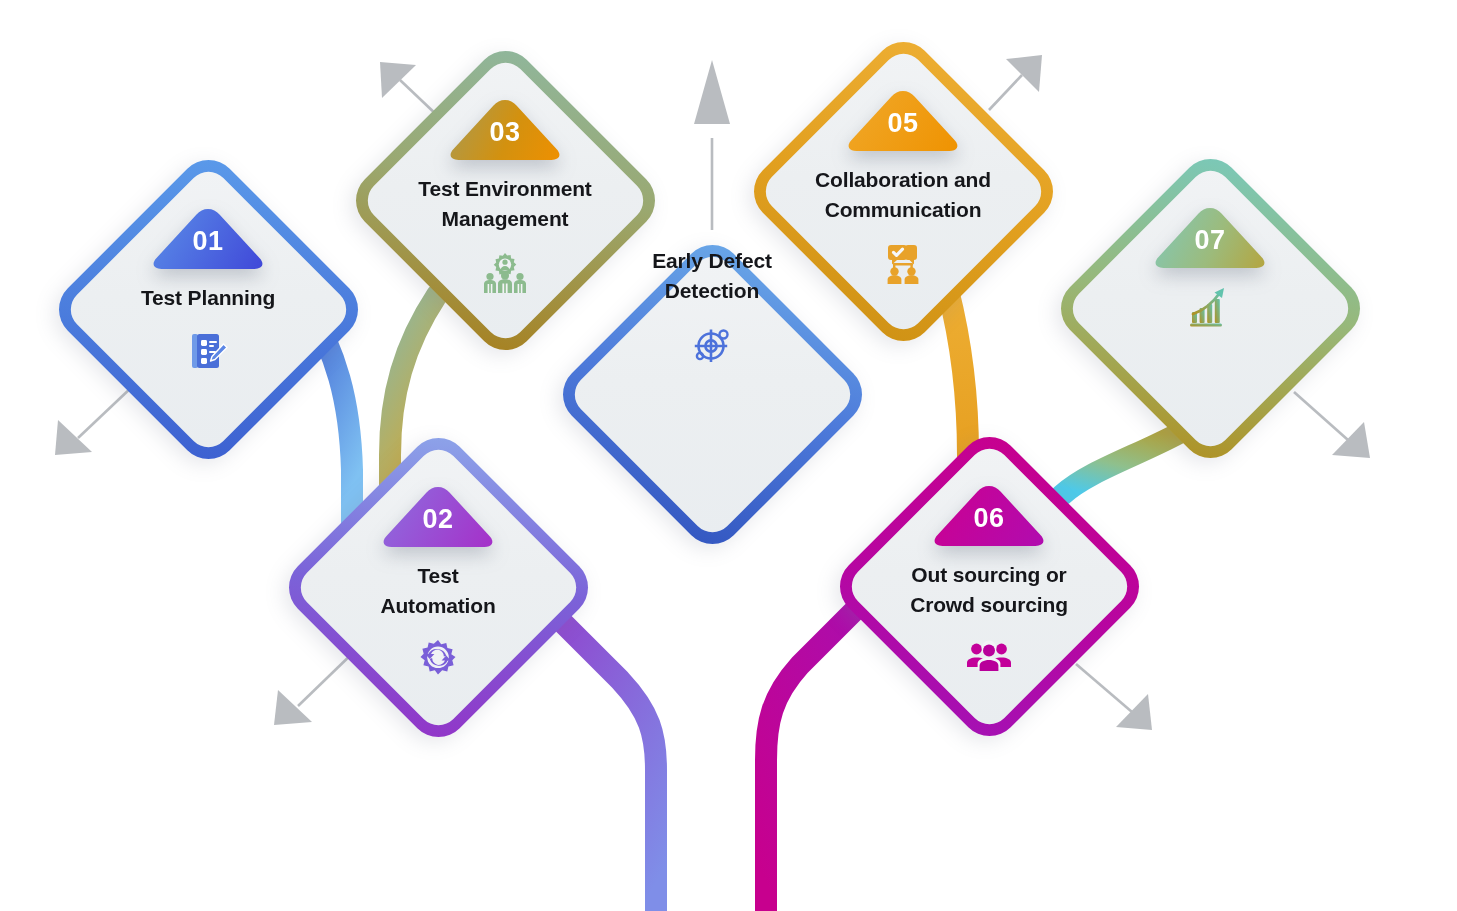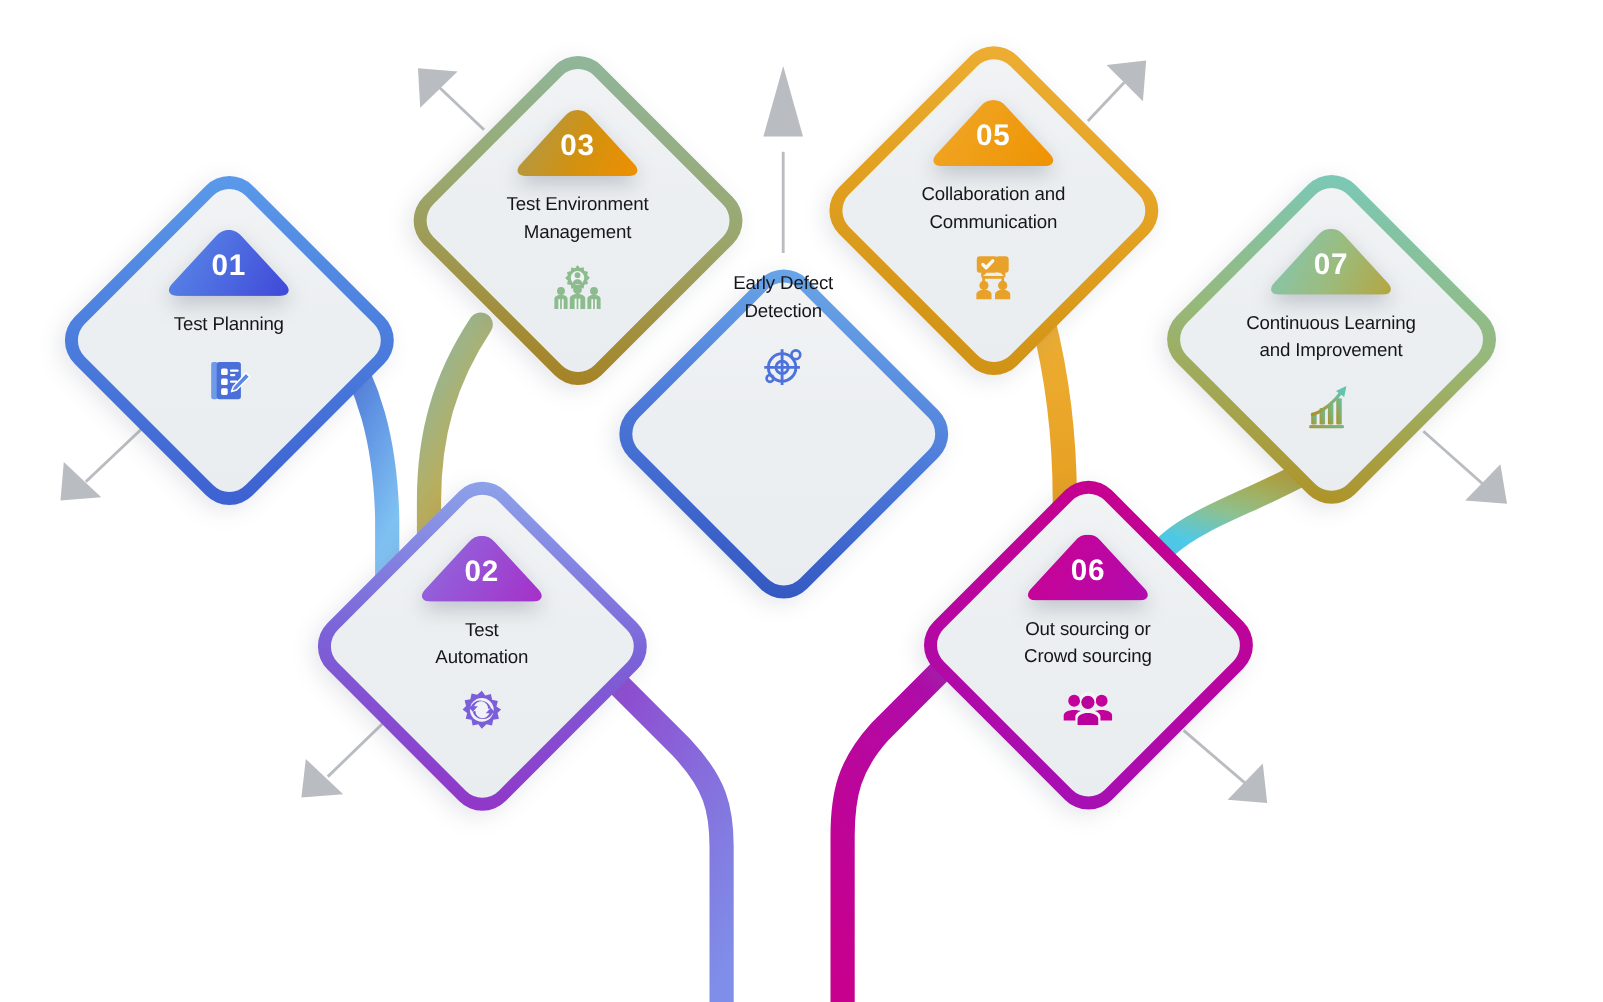--- a/index.html
+++ b/index.html
@@ -75,22 +75,22 @@
     font-size: 27px;
     font-weight: 700;
     letter-spacing: .6px;
     line-height: 1;
     padding-bottom: 14px;
   }
   .title {
     margin-top: 14px;
     width: 250px;
     text-align: center;
-    font-size: 17px;
-    font-weight: 400;
+    font-size: 21px;
+    font-weight: 700;
     line-height: 1.45;
     color: #15161a;
     letter-spacing: -.15px;
   }
   .icon {
     margin-top: 12px;
     width: 52px; height: 52px;
     display: flex;
     align-items: center;
     justify-content: center;
@@ -245,21 +245,21 @@
         <svg width="44" height="44" viewBox="0 0 44 44">
           <path fill="#7a5fd8" d="M22 2l3.2 4.2 5.1-1.3 1.1 5.2 5.2 1.1-1.3 5.1L39.5 19l-3.2 3.2 1.3 5.1-5.2 1.1-1.1 5.2-5.1-1.3L22 36.5l-3.2-4.2-5.1 1.3-1.1-5.2-5.2-1.1 1.3-5.1L4.5 19l3.2-3.2-1.3-5.1 5.2-1.1 1.1-5.2 5.1 1.3z"></path>
           <circle cx="22" cy="19.3" r="10.8" fill="#f0f2f5"></circle>
           <path fill="#7a5fd8" d="M22 11.6a7.7 7.7 0 0 0-7 4.5h3.4l-4.6 5-4.6-5h3a9.9 9.9 0 0 1 18.1 1.6l-2.4.9A7.7 7.7 0 0 0 22 11.6z"></path>
           <path fill="#7a5fd8" d="M22 27a7.7 7.7 0 0 0 7-4.5h-3.4l4.6-5 4.6 5h-3A9.9 9.9 0 0 1 13.7 21l2.4-.9A7.7 7.7 0 0 0 22 27z"></path>
         </svg>
       </div>
     </div>
   </div>
 
-  <div class="card" style="left:363px;top:38px;">
+  <div class="card" style="left:343px;top:38px;">
     <div class="diamond" style="background:linear-gradient(145deg,#8fb79e 0%,#9aa870 45%,#a7801f 100%);">
       <div class="diamond-inner"></div>
     </div>
     <div class="content">
       <div class="badge">
         <div class="badge-shape" style="background:linear-gradient(115deg,#a79b55 0%,#d3910f 55%,#f09000 100%);"></div>
         <span class="badge-num">03</span>
       </div>
       <div class="title">
         <div>Test Environment</div>
@@ -383,24 +383,20 @@
   </div>
 
   <div class="card" style="left:1048px;top:146px;">
     <div class="diamond" style="background:linear-gradient(145deg,#79c9bb 0%,#97b87a 48%,#b09122 100%);">
       <div class="diamond-inner"></div>
     </div>
     <div class="content">
       <div class="badge">
         <div class="badge-shape" style="background:linear-gradient(115deg,#80c9bb 0%,#9cbb7c 55%,#b6a43c 100%);"></div>
         <span class="badge-num">07</span>
-      </div>
-      <div class="title">
-        <div>Continuous Learning</div>
-        <div>and Improvement</div>
       </div>
       <div class="icon">
         <svg width="44" height="42" viewBox="0 0 44 42">
           <defs>
             <linearGradient id="gc" x1="0" y1="1" x2="1" y2="0">
               <stop offset="0%" stop-color="#b09122"></stop>
               <stop offset="100%" stop-color="#62c4ae"></stop>
             </linearGradient>
           </defs>
           <g fill="url(#gc)">

